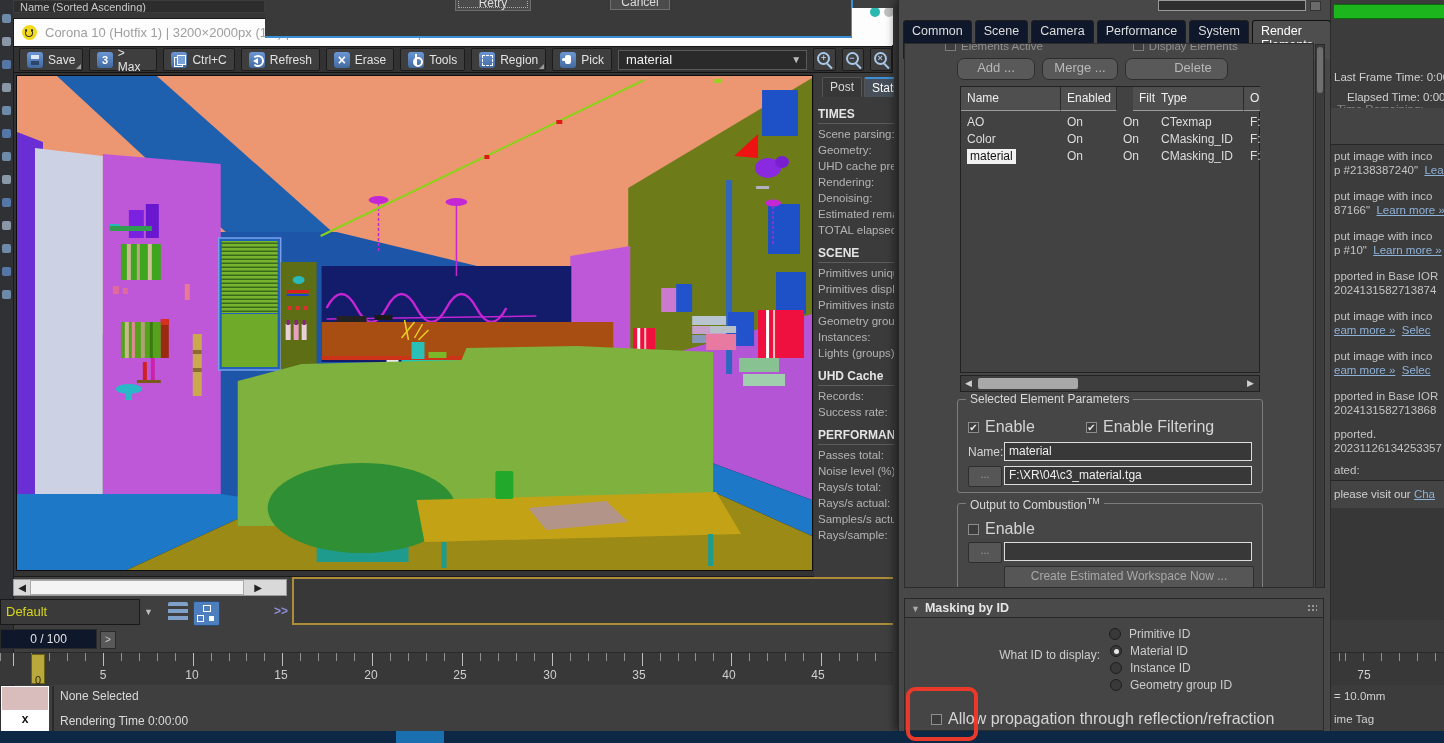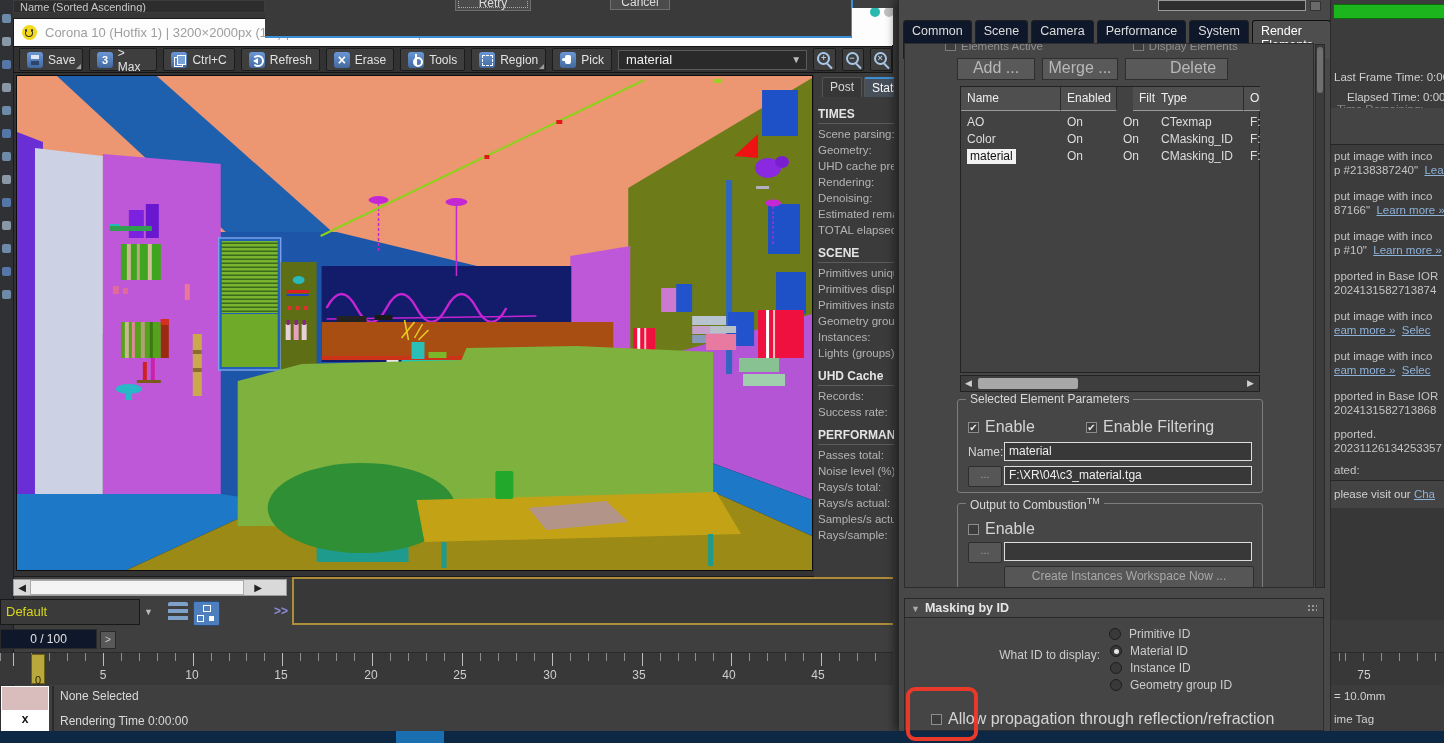--- a/index.html
+++ b/index.html
@@ -132,22 +132,22 @@
     padding:3px 8px 4px 8px;}
   .rs-tab.active{background:#4e4e4e;color:#fff;border-color:#111;border-bottom-color:#4e4e4e;padding-bottom:6px;}
   .rs-content{position:absolute;left:5px;top:43px;width:410px;height:545px;background:#464646;
     border:1px solid #2c2c2c;box-sizing:border-box;overflow:hidden;}
   .cut-cb-row{position:absolute;left:40px;top:-4px;display:flex;gap:90px;opacity:.75;}
   .cut-cb-row .cb-lab{display:flex;gap:5px;font-size:11.5px;color:#a8a8a8;}
   .cb{width:11px;height:11px;background:#3c3c3c;border:1px solid #8d8d8d;box-sizing:border-box;
     font-size:10px;line-height:10px;text-align:center;color:#e8e8e8;}
   .cb.checked::before{content:"\2714";}
   .rs-btnrow{position:absolute;top:14px;left:52px;display:flex;gap:7px;}
-  .rs-btn{height:20px;background:#595959;border:1px solid #2e2e2e;border-radius:0;color:#b8b8b8;
-    font-size:16px;line-height:18px;text-align:center;}
+  .rs-btn{height:20px;background:#595959;border:1px solid #2e2e2e;border-radius:7px;color:#b8b8b8;
+    font-size:13px;line-height:18px;text-align:center;}
   .el-table{position:absolute;left:55px;top:42px;width:300px;height:287px;background:#424242;border:1px solid #222;box-sizing:border-box;}
   .el-th{position:absolute;top:0;height:24px;background:#4f4f4f;border-right:1px solid #2a2a2a;border-bottom:1px solid #9a9a9a;
     font-size:12px;color:#eee;line-height:23px;padding-left:6px;box-sizing:border-box;overflow:hidden;white-space:nowrap;}
   .el-td{position:absolute;height:17px;font-size:12px;color:#ddd;line-height:16px;padding-left:6px;
     box-sizing:border-box;overflow:hidden;white-space:nowrap;}
   .chip{display:inline-block;background:#f2f2f2;color:#111;padding:0 3px;line-height:15px;}
   .h-scroll{position:absolute;left:55px;top:331px;width:300px;height:17px;background:#3e3e3e;border:1px solid #222;box-sizing:border-box;}
   .h-scroll .arr{position:absolute;top:1px;color:#cfcfcf;font-size:9px;line-height:13px;}
   .h-scroll .thumb{position:absolute;left:17px;top:2px;width:100px;height:11px;background:#a8a8a8;border-radius:2px;}
   .grp{position:absolute;border:1px solid #7d7d7d;border-radius:3px;}
@@ -593,21 +593,21 @@
       </div>
 
       <div class="grp" style="left:52px;top:459px;width:304px;height:88px;">
         <span class="legend"><span>Output to Combustion</span><sup style="font-size:9px;">TM</sup></span>
         <span class="cb-lab2" style="left:10px;top:16px;">
             <span class="cb"></span>
           <span>Enable</span>
           </span>
         <div class="dots-btn" style="left:10px;top:38px;width:32px;height:19px;">...</div>
         <div class="field" style="left:46px;top:38px;width:248px;height:19px;"></div>
-        <div class="wide-btn" style="left:46px;top:62px;width:248px;height:20px;">Create Instances Workspace Now ...</div>
+        <div class="wide-btn" style="left:46px;top:62px;width:248px;height:20px;">Create Estimated Workspace Now ...</div>
       </div>
     </div>
 
     <div class="rs-vscroll">
         <div class="thumb"></div>
       </div>
 
     <div class="rollout-hd">
       <span class="tri">▼</span><span>Masking by ID</span>
       <span class="grip"></span>

